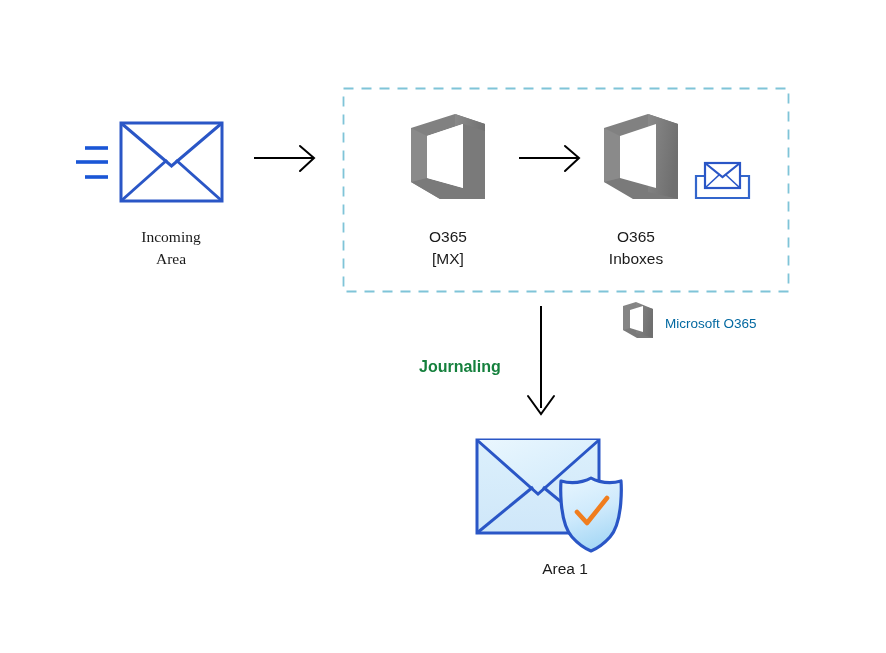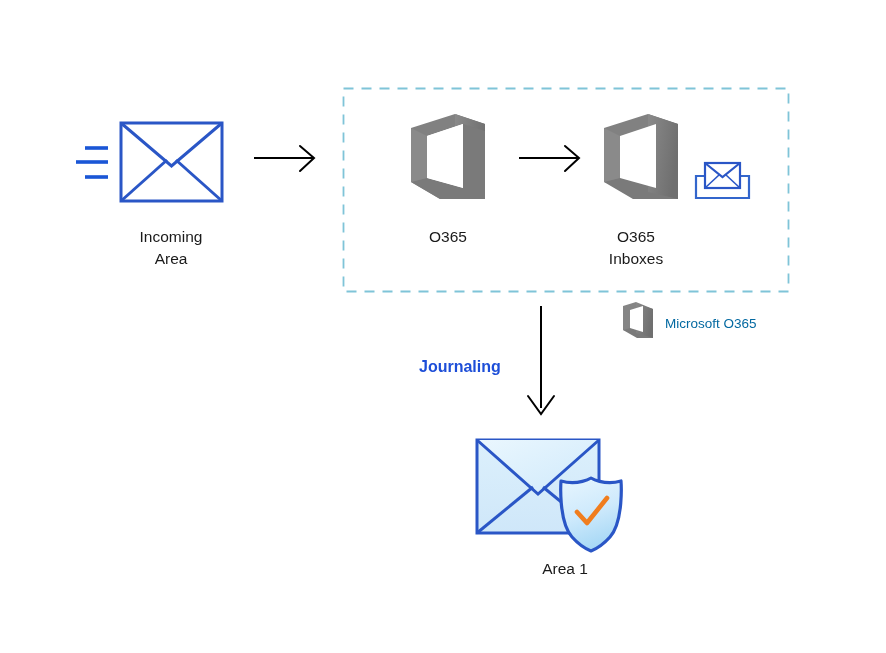--- a/index.html
+++ b/index.html
@@ -24,21 +24,21 @@
     position: absolute;
     text-align: center;
     font-family: "Liberation Sans", sans-serif;
     color: #1a1a1a;
     font-size: 15.5px;
     line-height: 22px;
     white-space: nowrap;
     user-select: none;
   }
   .lbl-journaling {
-    color: #1d4ed8;
+    color: #15803d;
     font-size: 16px;
     font-weight: 600;
     text-align: left;
   }
   .lbl-legend {
     font-size: 13.5px;
     text-align: left;
     color: #0369a1;
   }
 </style>
@@ -161,27 +161,28 @@
                C 601 547 591 551 591 551
                C 591 551 581 547 572 537
                C 558 521 561 481 561 481
                C 578 486 591 478 591 478 Z" fill="url(#shieldGrad)" stroke="#2a56c6" stroke-width="3.2" stroke-linejoin="round"></path>
 
       <path d="M 577 512 L 587 523 L 607 498" fill="none" stroke="#f07d1e" stroke-width="4.6" stroke-linecap="round" stroke-linejoin="round"></path>
     </g>
 
   </svg>
 
-  <div class="lbl" style="left:96px; top:226px; width:150px;">
+  <div class="lbl" style="left:96px; top:226px; width:150px;font-family:Liberation Serif, serif;">
     <div>Incoming</div>
     <div>Area</div>
   </div>
 
   <div class="lbl" style="left:373px; top:226px; width:150px;">
     <div>O365</div>
+    <div>[MX]</div>
   </div>
 
   <div class="lbl" style="left:561px; top:226px; width:150px;">
     <div>O365</div>
     <div>Inboxes</div>
   </div>
 
   <div class="lbl lbl-journaling" style="left:419px; top:356px;">Journaling</div>
 
   <div class="lbl lbl-legend" style="left:665px; top:313px;">Microsoft O365</div>

